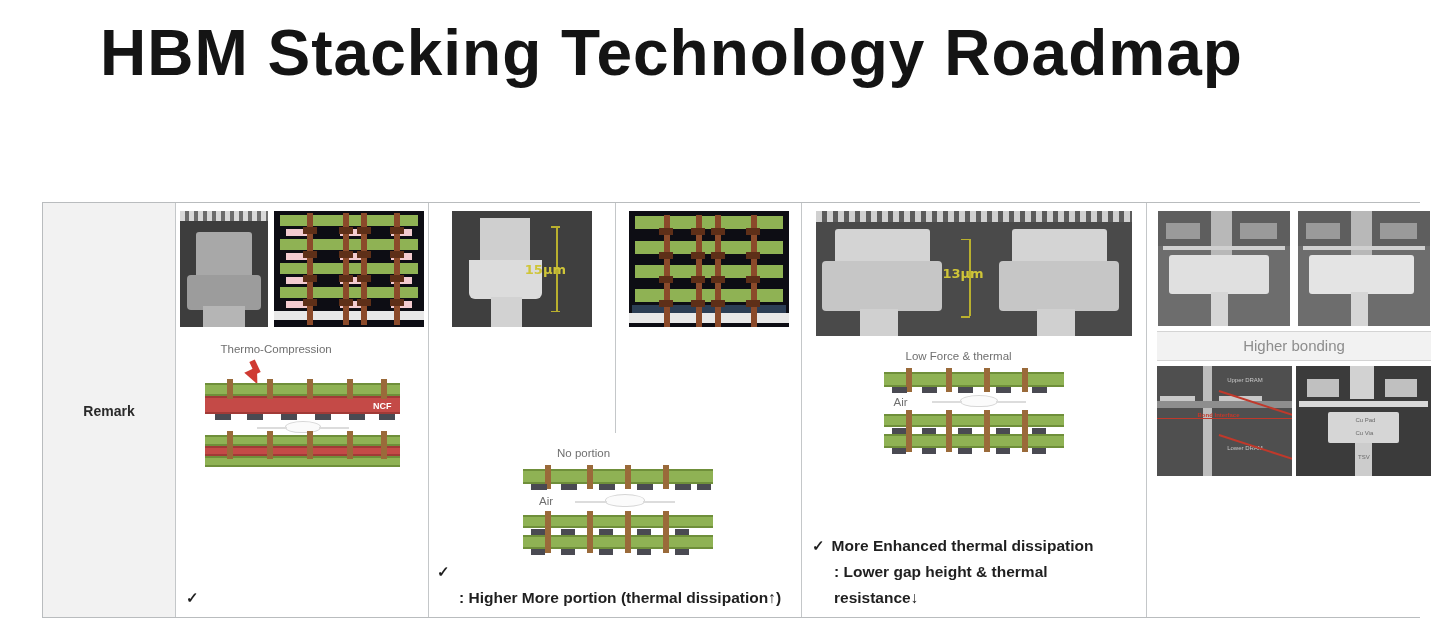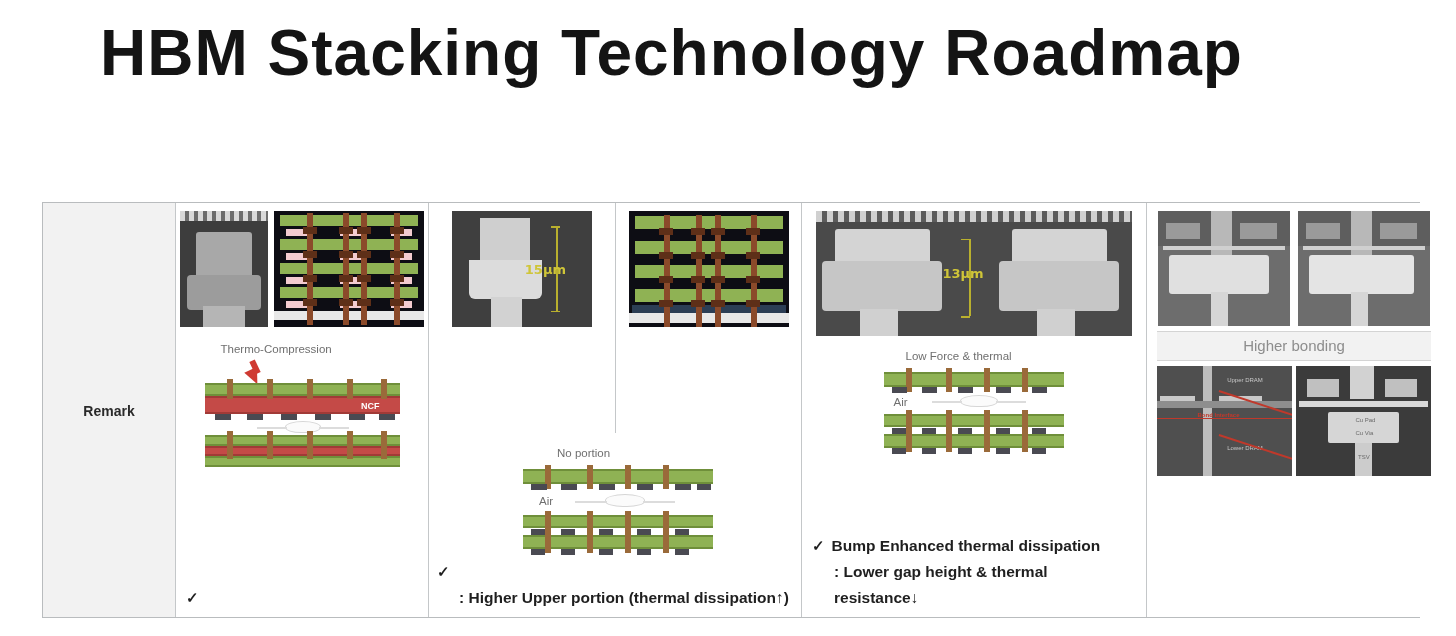--- a/index.html
+++ b/index.html
@@ -169,21 +169,21 @@
   .die {
     position: absolute;
     background: #8fb254;
     border-top: 2px solid #6f8f3a;
     border-bottom: 2px solid #6f8f3a;
   }
   .die-red { background: #c44a47; border-color:#a13a37; }
   .bump { position: absolute; background: #9a6a3a; }
   .microbump { position: absolute; background: #4a4a52; height: 6px; }
   .ncf-tag {
-    position: absolute; right: 20px;
+    position: absolute; right: 8px;
     color: #ffffff; font-size: 9px; font-weight: bold;
   }
   .redarrow {
     position: absolute;
     width: 0; height: 0;
     border-left: 7px solid transparent;
     border-right: 7px solid transparent;
     border-top: 16px solid #cf3a32;
     transform: rotate(-25deg);
   }
@@ -417,21 +417,21 @@
           <div class="microbump" style="left:96px;top:102px;width:14px;"></div>
           <div class="microbump" style="left:134px;top:102px;width:14px;"></div>
           <div class="microbump" style="left:172px;top:102px;width:14px;"></div>
           <div class="microbump" style="left:210px;top:102px;width:14px;"></div>
         </div>
 
         <div class="bullets" style="margin-top:auto;padding:0 8px 6px 8px;">
           <div class="b1">
             <span class="ck">✓</span>
           </div>
-          <div class="b2">: Higher Upper portion (thermal dissipation↑)</div>
+          <div class="b2">: Higher More portion (thermal dissipation↑)</div>
         </div>
       </div>
 
       <div class="remark-cell c-hbm3e">
         <div class="sem" style="width:316px;height:125px;background:#4a4a4a;position:relative;">
           <div class="hatch-top" style="height:11px;background:repeating-linear-gradient(90deg,#d0d0d0 0 6px,#5c5c5c 6px 11px);"></div>
           <div class="bumpshape" style="left:6%;top:14%;width:30%;height:30%;background:#d4d4d4;border-radius:3px;"></div>
           <div class="bumpshape" style="left:2%;top:40%;width:38%;height:40%;background:#c6c6c6;border-radius:4px;"></div>
           <div class="bumpshape" style="left:14%;top:78%;width:12%;height:22%;background:#d0d0d0;"></div>
           <div class="bumpshape" style="left:62%;top:14%;width:30%;height:30%;background:#d4d4d4;border-radius:3px;"></div>
@@ -475,21 +475,21 @@
           <div class="microbump" style="left:60px;top:98px;width:14px;"></div>
           <div class="microbump" style="left:90px;top:98px;width:14px;"></div>
           <div class="microbump" style="left:126px;top:98px;width:14px;"></div>
           <div class="microbump" style="left:164px;top:98px;width:14px;"></div>
           <div class="microbump" style="left:200px;top:98px;width:14px;"></div>
         </div>
 
         <div class="bullets">
           <div class="b1">
             <span class="ck">✓</span>
-            <span>Bump Enhanced thermal dissipation</span>
+            <span>More Enhanced thermal dissipation</span>
           </div>
           <div class="b2">: Lower gap height &amp; thermal resistance↓</div>
         </div>
       </div>
 
       <div class="remark-cell c-hbm4" style="padding:8px 10px 8px 10px;">
         <div class="art-row" style="gap:8px;">
           <div class="sem" style="width:132px;height:115px;background:#6d6d6d;">
             <div style="position:absolute;left:0;right:0;top:0;height:30%;background:#5e5e5e;"></div>
             <div style="position:absolute;left:6%;top:10%;width:26%;height:14%;background:#9a9a9a;"></div>

